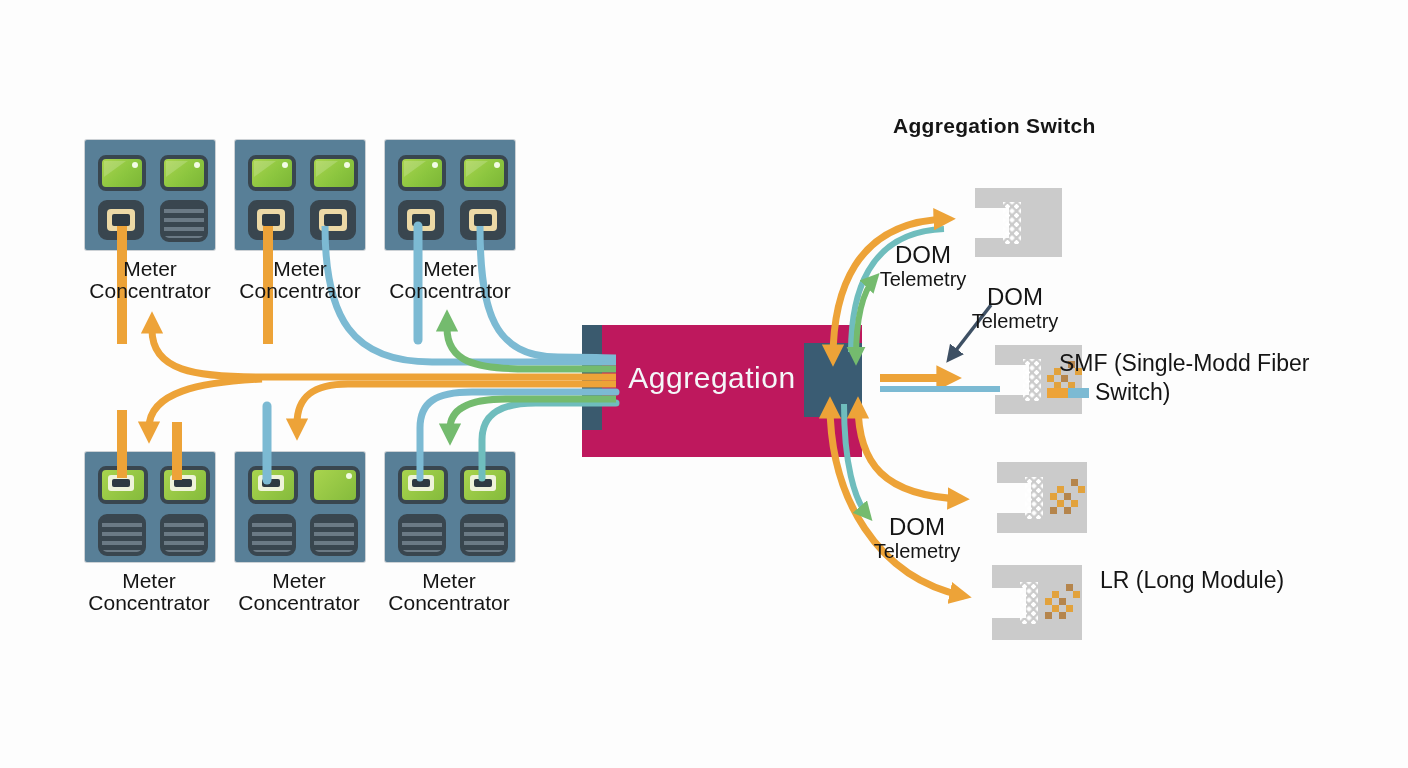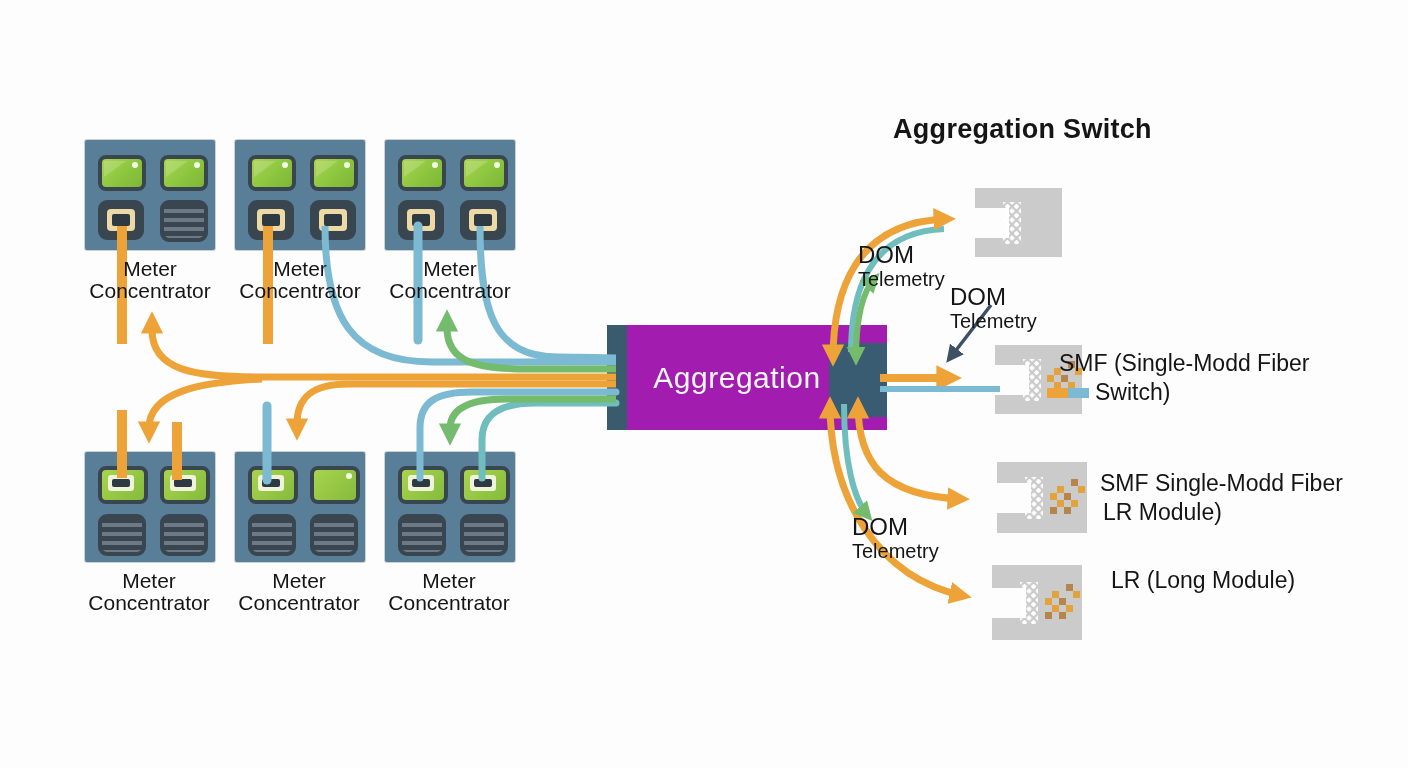--- a/index.html
+++ b/index.html
@@ -23,41 +23,41 @@
   .port .rim{position:absolute;left:6px;top:6px;width:28px;height:22px;background:#ecd9a6;border-radius:4px;}
   .port .hole{position:absolute;left:11px;top:11px;width:18px;height:12px;border-radius:2px;background:#2e3a42;}
   .port.vent{background:repeating-linear-gradient(180deg,#39464f 0 5px,#6b7a85 5px 9px);border:4px solid #39464f;border-radius:9px;}
   .gslot{width:42px;height:30px;background:linear-gradient(135deg,#a9d44e,#85bb3c);border:4px solid #39464f;}
   .gslot .rim{position:absolute;left:6px;top:5px;width:26px;height:16px;background:#eef3da;border-radius:3px;}
   .gslot .hole{position:absolute;left:10px;top:9px;width:18px;height:8px;background:#2e3a42;border-radius:2px;}
   .gslot.plain::after{content:"";position:absolute;right:4px;top:3px;width:6px;height:6px;border-radius:50%;background:#f2fbe4;}
   .c1{left:13px}.c2{left:75px}.r1{top:15px}.r2{top:60px}.rb1{top:14px}.rb2{top:62px}
 
   
-  .agg{position:absolute;left:607px;top:325px;width:280px;height:105px;background:#a21caf;z-index:2;}
+  .agg{position:absolute;left:582px;top:325px;width:280px;height:132px;background:#be185d;z-index:2;}
   .agg .strip{position:absolute;left:0;top:0;width:20px;height:105px;background:#3a5a6e;}
   .agg .sq{position:absolute;right:0;top:18px;width:58px;height:74px;background:#3a5c73;}
   .agg .txt{position:absolute;left:30px;top:0;width:200px;height:105px;display:flex;align-items:center;justify-content:center;
             color:#f4f7f9;font-size:30px;font-weight:500;letter-spacing:.5px;}
 
   
   .module{position:absolute;background:#cbcbcb;z-index:2;}
   .module .notch{position:absolute;left:0;width:34px;height:30px;background:#fdfdfd;}
   .module .halftone{position:absolute;width:18px;height:42px;
       background-image:radial-gradient(circle,#ffffff 2px,transparent 2.4px),radial-gradient(circle,#ffffff 2px,transparent 2.4px);
       background-size:9px 9px,9px 9px;background-position:0 0,4.5px 4.5px;}
   .pixels{position:absolute;width:7px;height:7px;background:#e2a23c;
       box-shadow:7px -7px #e2a23c,14px 0 #b5854c,7px 7px #e2a23c,21px -14px #b5854c,
                  21px 7px #e2a23c,14px 14px #b5854c,28px -7px #e2a23c,0 14px #b5854c;}
 
   
   .lbl{position:absolute;z-index:4;}
-  .heading{font-size:27px;font-weight:700;letter-spacing:.3px;}
+  .heading{font-size:21px;font-weight:700;letter-spacing:.3px;}
   .meter{width:190px;text-align:center;font-size:21px;font-weight:500;line-height:22px;}
-  .dom{width:130px;text-align:left;}
+  .dom{width:130px;text-align:center;}
   .dom .l1{font-size:24px;font-weight:500;line-height:26px;}
   .dom .l2{font-size:20px;line-height:22px;}
   .modlbl{font-size:23px;line-height:29px;}
   .iconrow{display:flex;align-items:center;gap:6px;}
   .bar{height:10px;width:21px;display:inline-block;}
   .tri{width:0;height:0;border-top:8px solid transparent;border-bottom:8px solid transparent;border-left:12px solid #eda338;}
 </style>
 </head>
 <body>
 
@@ -248,22 +248,18 @@
     <div>SMF (Single-Modd Fiber</div>
     <div class="iconrow" style="margin-left:-12px">
       <span style="display:inline-flex">
         <span class="bar" style="background:#EDA338"></span>
           <span class="bar" style="background:#7CBAD3"></span>
         </span>
       <span>Switch)</span>
     </div>
     </div>
 
-  <div class="lbl modlbl" style="left:1100px;top:469px">
-    <div>SMF Single-Modd Fiber</div>
-    <div style="margin-left:3px">LR Module)</div>
-    </div>
 
   <div class="lbl modlbl" style="left:1092px;top:566px">
-    <div style="margin-left:19px">LR (Long Module)</div>
+    <div style="margin-left:8px">LR (Long Module)</div>
     </div>
 
 </div>
 
 </body></html>

